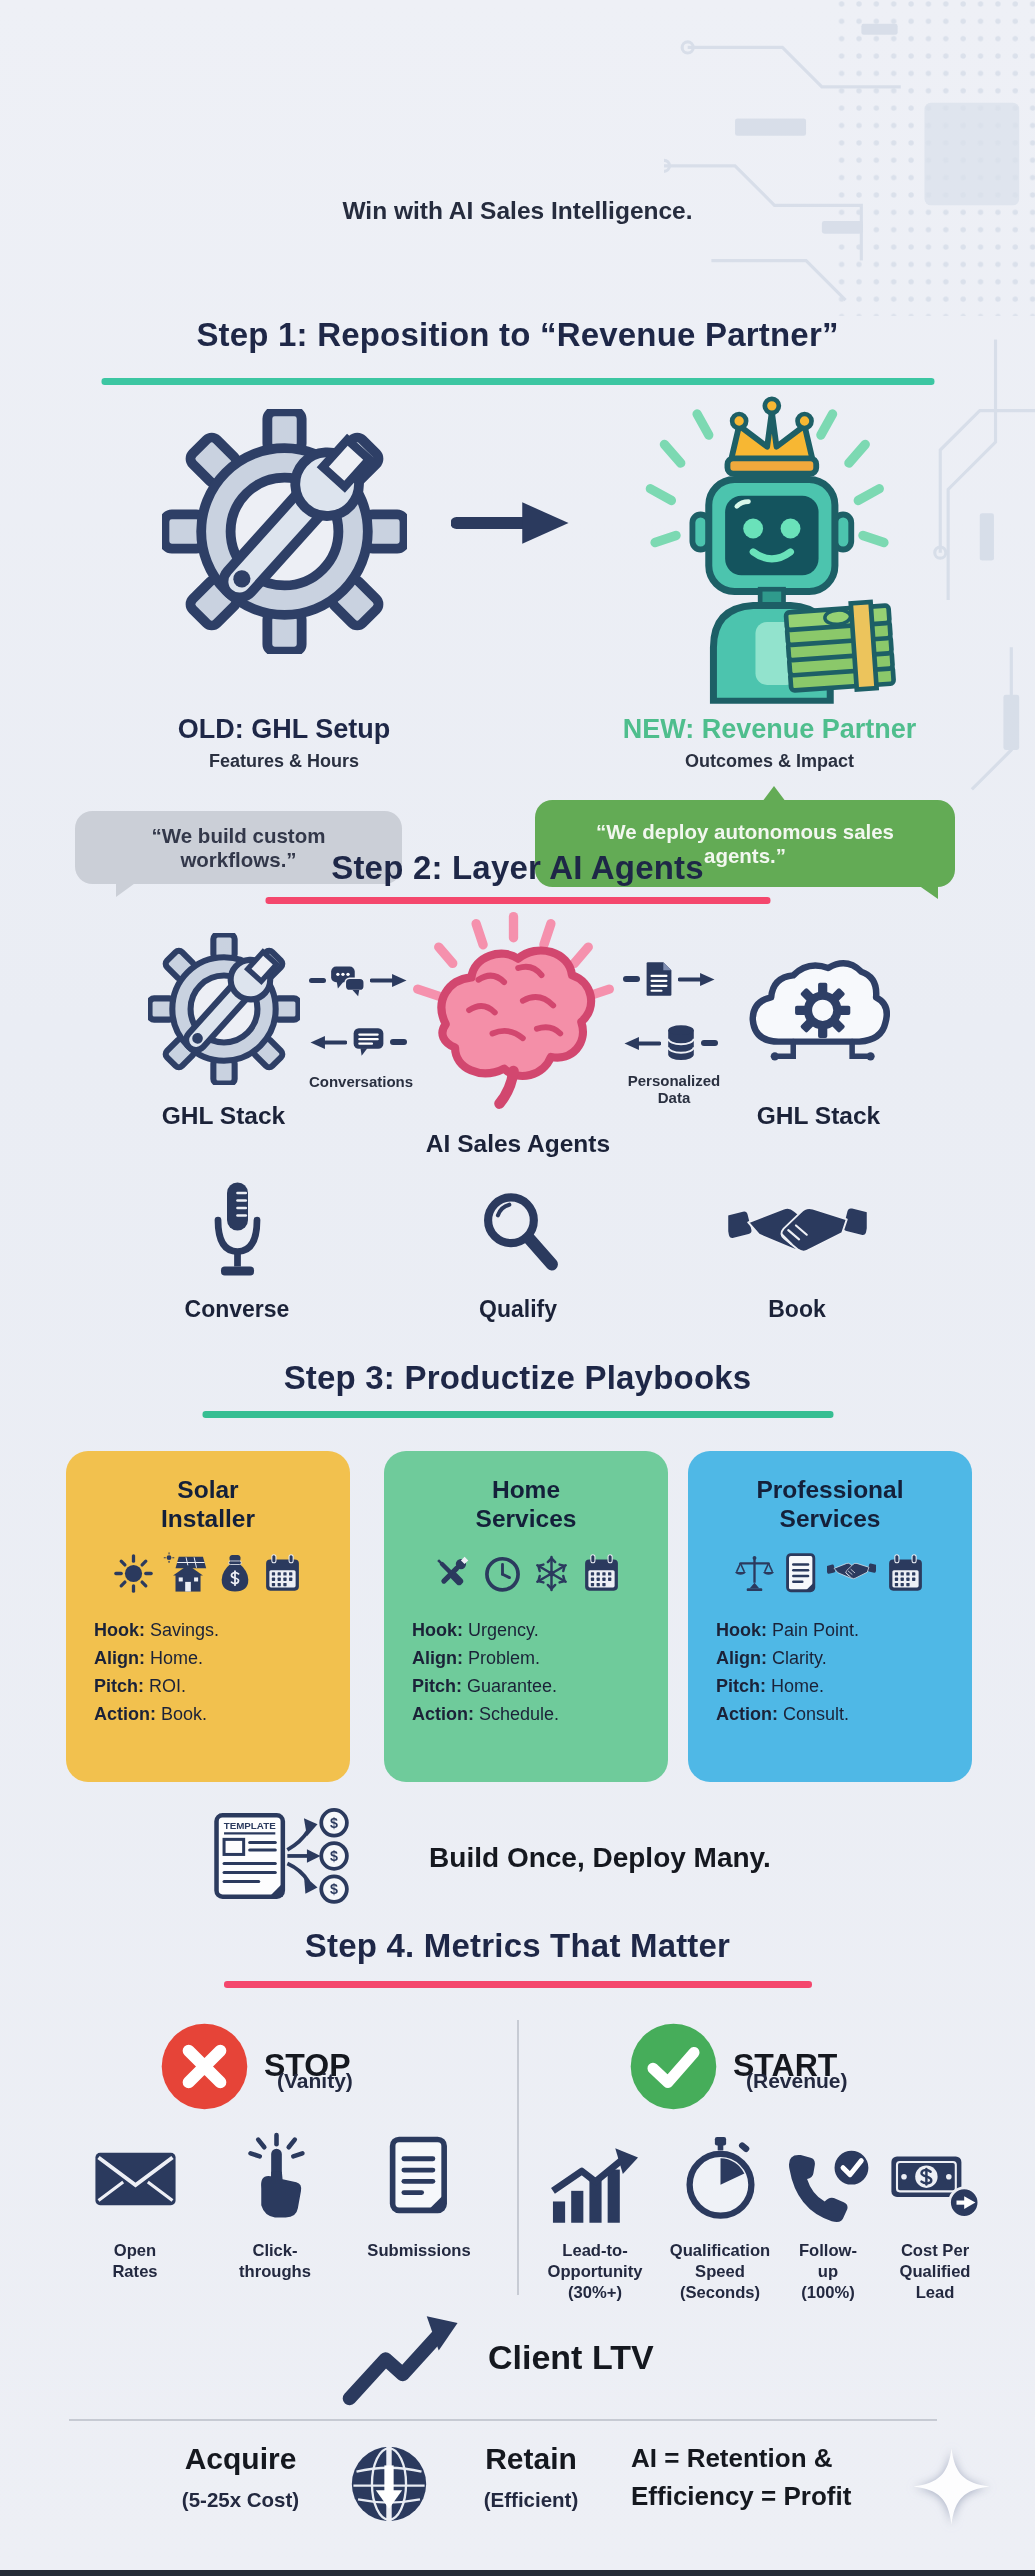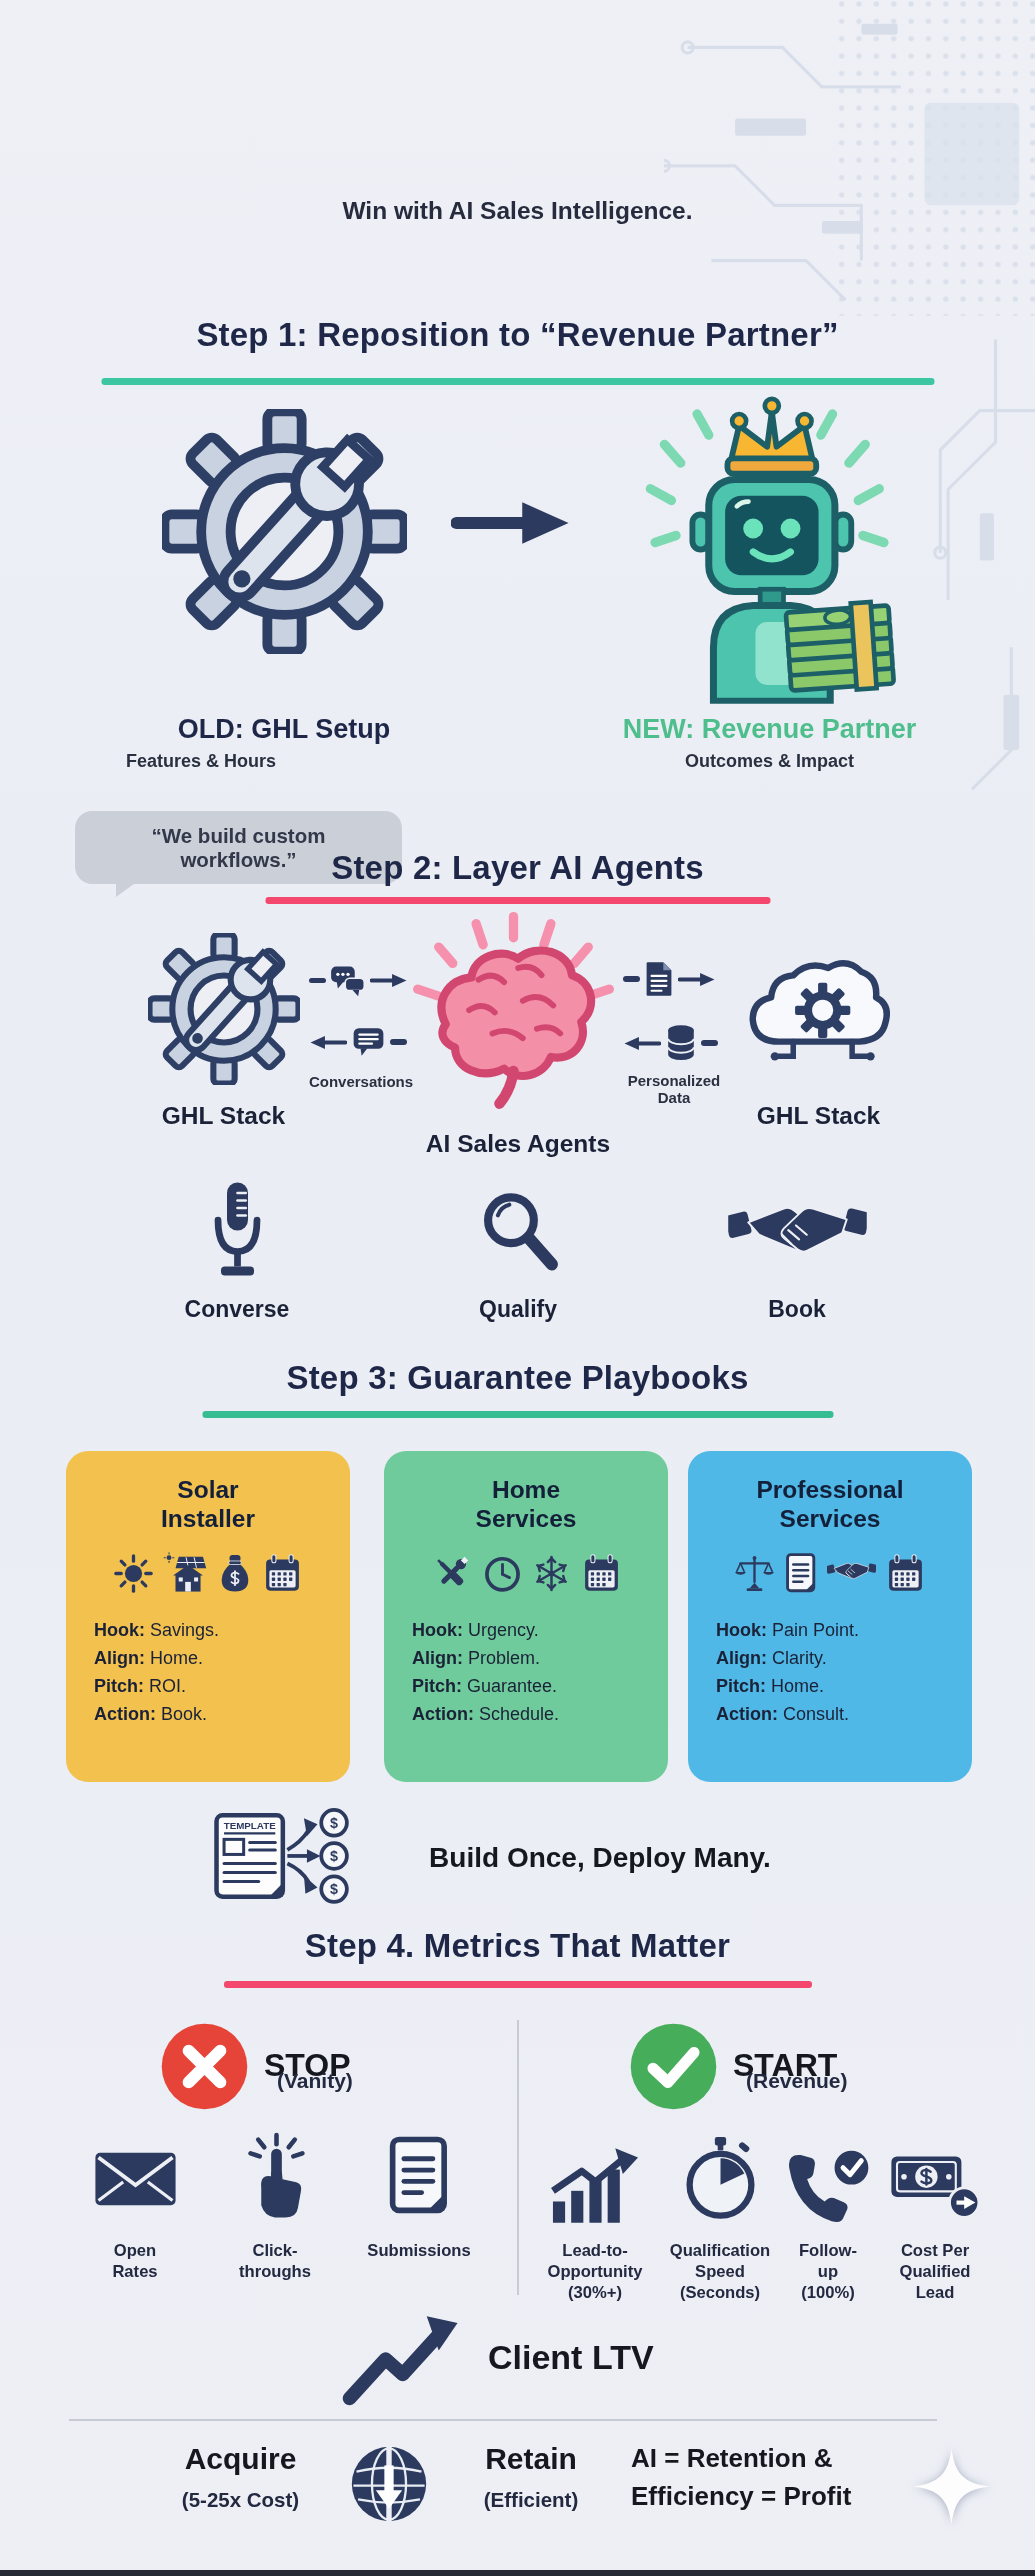--- a/index.html
+++ b/index.html
@@ -489,27 +489,32 @@
       <use href="#s-gear"></use>
     </svg>
   <svg class="abs" style="left:451px;top:496px" width="123" height="54" viewBox="0 0 156 68">
       <use href="#s-arrow"></use>
     </svg>
   <svg class="abs" style="left:641px;top:388px" width="257" height="316" viewBox="0 0 326 400">
       <use href="#s-robot"></use>
     </svg>
 
   <div class="abs figlabel" style="left:126px;width:316px;top:714px;text-align:center">OLD: GHL Setup</div>
-  <div class="abs figsub" style="left:126px;width:316px;top:751px;text-align:left">Features &amp; Hours</div>
+  <div class="abs figsub" style="left:126px;width:316px;top:751px;text-align:center">Features &amp; Hours</div>
   <div class="abs figlabel mint" style="left:606px;width:327px;top:714px;text-align:center">NEW: Revenue Partner</div>
   <div class="abs figsub" style="left:606px;width:327px;top:751px;text-align:center">Outcomes &amp; Impact</div>
 
   <div class="bubble gray" style="left:75px;top:811px;width:327px;height:73px">
     <span>“We build custom workflows.”</span>
     <span class="tail" style="left:41px;bottom:-13.4px;border-top:16px solid #cbcfd7;border-right:22px solid transparent"></span>
+  </div>
+  <div class="bubble green" style="left:535px;top:800px;width:420px;height:87px">
+    <span>“We deploy autonomous sales agents.”</span>
+    <span class="tail" style="left:54%;top:-14px;border-bottom:16px solid #63ab55;border-left:12px solid transparent;border-right:12px solid transparent"></span>
+    <span class="tail" style="right:17.4px;bottom:-12px;border-top:14px solid #63ab55;border-left:20.5px solid transparent"></span>
   </div>
 
   <div class="abs c h" style="top:849px">Step 2: Layer AI Agents</div>
   <div class="rule" style="top:897px;width:505px;background:#f4476d"></div>
 
   <svg class="abs" style="left:148px;top:933px" width="152" height="152" viewBox="0 0 192 192">
       <use href="#s-gear"></use>
     </svg>
   <svg class="abs" style="left:406px;top:912px" width="215" height="215" viewBox="0 0 272 272">
       <use href="#s-brain"></use>
@@ -570,21 +575,21 @@
       <use href="#s-mag"></use>
     </svg>
   <svg class="abs" style="left:728px;top:1193px" width="139" height="85" viewBox="0 0 176 108">
       <use href="#s-shake"></use>
     </svg>
 
   <div class="abs caplabel" style="left:158px;width:158px;top:1296px">Converse</div>
   <div class="abs caplabel" style="left:439px;width:158px;top:1296px">Qualify</div>
   <div class="abs caplabel" style="left:718px;width:158px;top:1296px">Book</div>
 
-  <div class="abs c h" style="top:1359px">Step 3: Guarantee Playbooks</div>
+  <div class="abs c h" style="top:1359px">Step 3: Productize Playbooks</div>
   <div class="rule" style="top:1411px;width:631px;background:#36be92"></div>
 
   <div class="card card-yellow" style="left:66px">
     <div class="cardtitle pre">Solar
 Installer</div>
     <div class="cardicons">
       <svg width="41" height="41" viewBox="0 0 52 52">
           <use href="#s-sun"></use>
         </svg>
       <svg width="46" height="42" viewBox="0 0 58 53">

